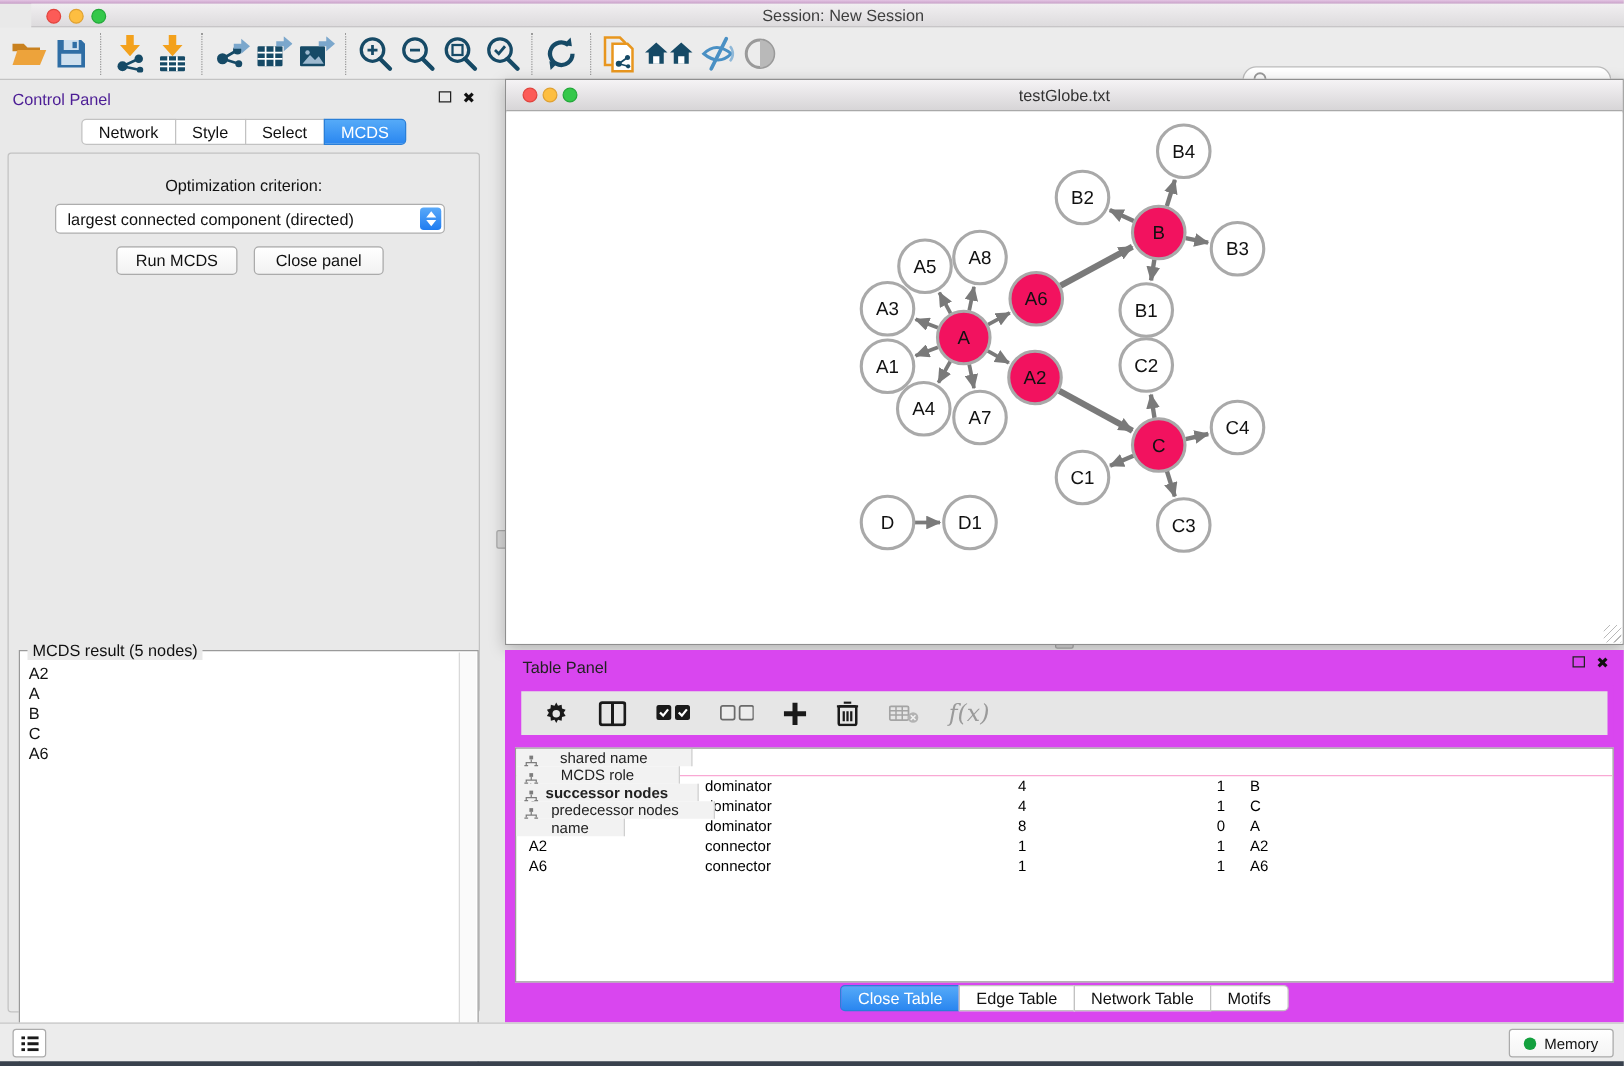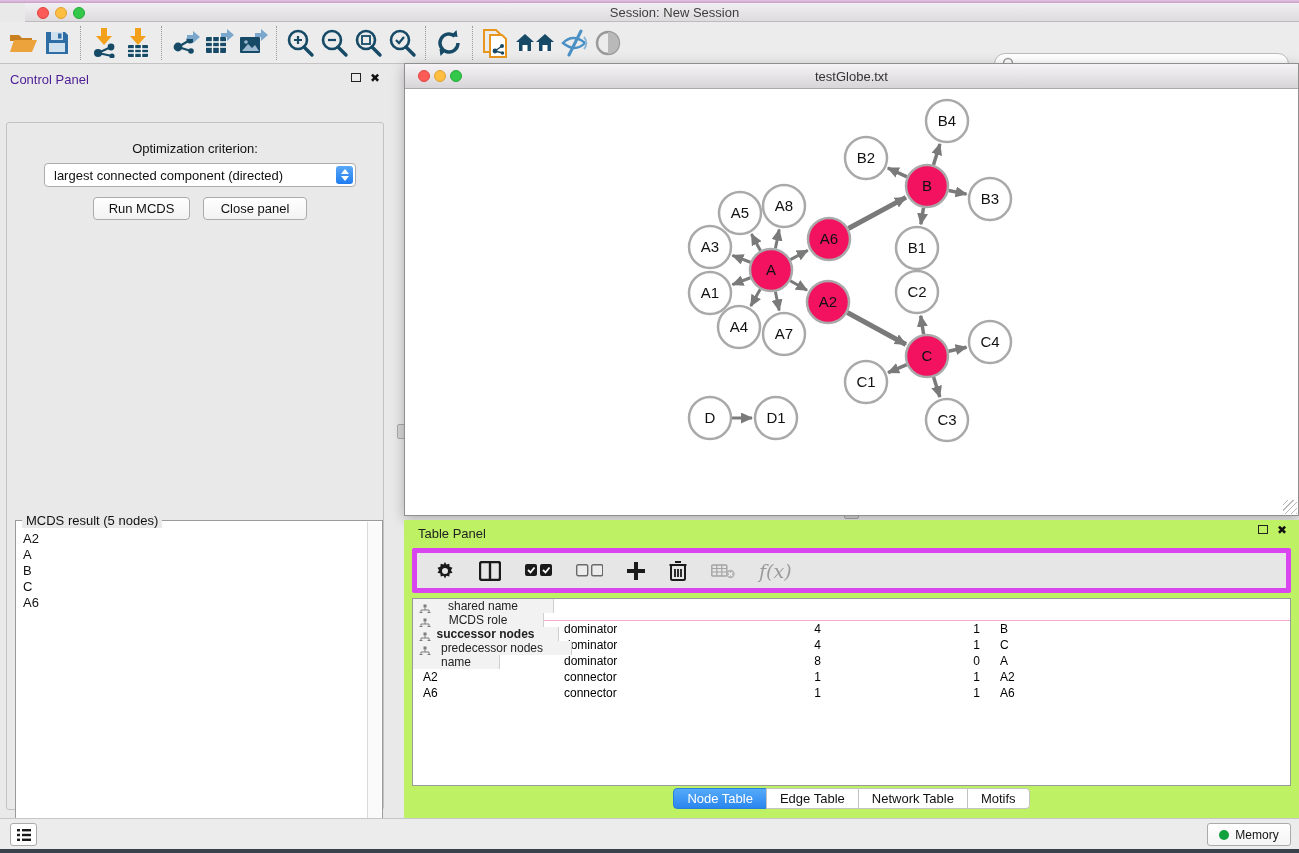--- a/index.html
+++ b/index.html
@@ -46,21 +46,21 @@
   #result-scroll { position:absolute; right:1px; top:1px; bottom:1px; width:14px; background:#fafafa; border-left:1px solid #d9d9d9; }
   
   #net-window { left:404px; top:63px; width:895px; height:453px; border:1px solid #8f8f8f; background:#fff; box-shadow:0 3px 12px rgba(0,0,0,.25); }
   #net-titlebar { position:absolute; left:0; top:0; right:0; height:25px; background:linear-gradient(#f5f3f5,#d7d5d7); border-bottom:1px solid #a9a9a9; }
   #net-titlebar .title { position:absolute; left:0; right:0; top:5px; text-align:center; font-size:13px; color:#333; }
   #net-canvas { position:absolute; left:0; top:26px; right:0; bottom:0; background:#fff; }
   #resize-grip { position:absolute; right:1px; bottom:1px; width:14px; height:14px;
      background:repeating-linear-gradient(135deg, transparent 0 3px, #b9b9b9 3px 4px); }
   .splitter-handle { background:#d6d6d6; border:1px solid #a9a9a9; border-radius:2px; }
   
-  #table-panel { left:404px; top:520px; width:895px; height:298px; background:#bef264; }
+  #table-panel { left:404px; top:520px; width:895px; height:298px; background:#d946ef; }
   #tp-header { position:absolute; left:14px; top:6px; font-size:13px; color:#222; }
   #tp-toolbar { position:absolute; left:8px; top:28px; width:879px; height:45px; background:#e6e6e6; border:5px solid #d946ef; border-radius:2px; display:flex; align-items:center; padding-left:18px; gap:24px; }
   #tp-table { position:absolute; left:8px; top:78px; width:879px; height:188px; background:#fff; border:1px solid #9a9a9a; overflow:hidden; }
   #tp-head { display:flex; height:22px; border-bottom:1px solid #f9a8d4;flex-direction:column; }
   .th { background:#f2f2f2; border-right:1px solid #cfcfcf; display:flex; align-items:center; justify-content:center; gap:5px; font-size:12px; color:#222; position:relative; }
   .th .tree-ic { position:absolute; left:6px; top:5px; }
   .tr { display:flex; height:16px; font-size:12px; color:#000; align-items:center; }
   .td { padding:0 10px; white-space:nowrap; overflow:hidden; }
   #tp-tabs { position:absolute; left:0; right:0; top:268px; display:flex; justify-content:center; }
   
@@ -223,20 +223,26 @@
       </svg>
   </div>
 </div>
 
 <div class="abs" id="control-panel">
   <div id="cp-header">Control Panel</div>
   <div class="panel-btns" style="right:10px">
     <span class="float-glyph"></span>
     <span class="close-glyph">✖</span>
   </div>
+  <div id="cp-tabs">
+      <div class="tab">Network</div>
+      <div class="tab">Style</div>
+      <div class="tab">Select</div>
+      <div class="tab active">MCDS</div>
+    </div>
   <div id="cp-body">
     <div id="criterion">
       <span>largest connected component (directed)</span>
       <span class="stepper">
           <span class="chev-up"></span>
           <span class="chev-dn"></span>
         </span>
     </div>
     <div id="opt-label">Optimization criterion:</div>
     <div class="cp-btn" id="run-btn">Run MCDS</div>
@@ -516,21 +522,21 @@
         <div class="tr">
           <div class="td" style="width: 141px; text-align: left;">A6</div>
           <div class="td" style="width: 131px; text-align: left;">connector</div>
           <div class="td" style="width: 146px; text-align: right;">1</div>
           <div class="td" style="width: 159px; text-align: right;">1</div>
           <div class="td" style="width: 87px; text-align: left;">A6</div>
         </div>
       </div>
   </div>
   <div id="tp-tabs">
-      <div class="tab active">Node Table</div>
+      <div class="tab active">Close Table</div>
       <div class="tab">Edge Table</div>
       <div class="tab">Network Table</div>
       <div class="tab">Motifs</div>
     </div>
 </div>
 
 <div class="abs" id="statusbar">
   <div id="status-list-btn">
     <svg width="14" height="12" viewBox="0 0 14 12">
         <g fill="#1a1a1a">

